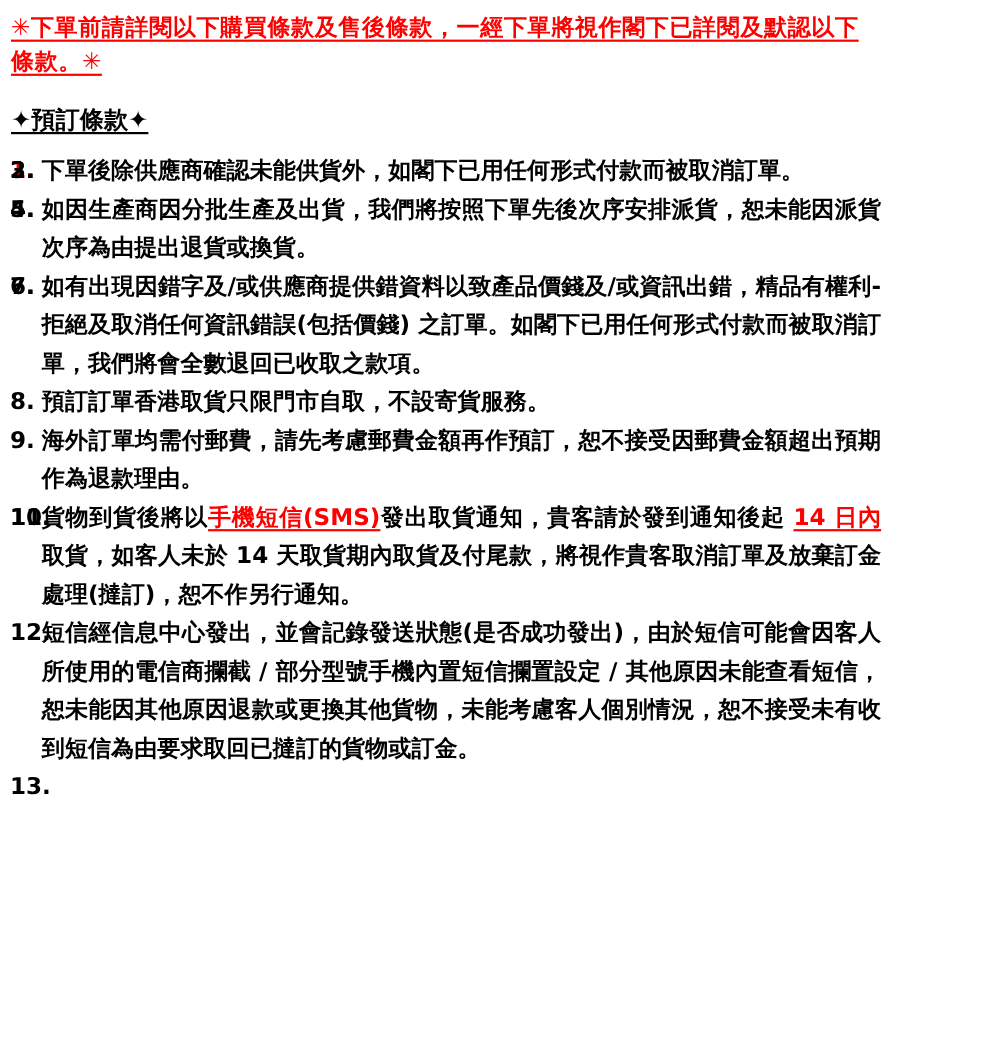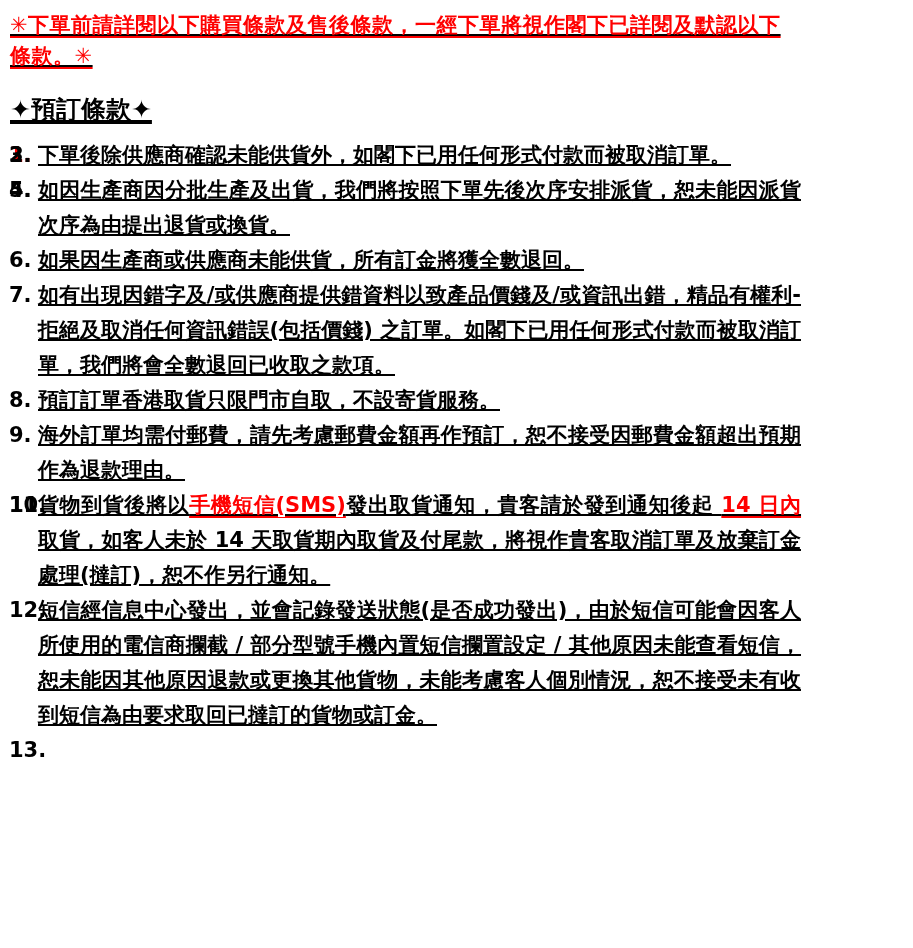--- a/index.html
+++ b/index.html
@@ -13,34 +13,33 @@
     overflow: hidden;
     font-family: "DejaVu Sans", "Liberation Sans", sans-serif;
     font-weight: bold;
     color: #000000;
   }
   .page {
     box-sizing: border-box;
     width: 831px;
     height: 948px;
     padding: 10px 0 0 0;
-    text-decoration: underline;
   }
   .notice-banner {
     margin: 0 30px 0 10px;
     font-size: 21px;
     line-height: 31px;
     letter-spacing: 0.5px;
     color: var(--alert-red, #ff0000);
     text-decoration: underline;
     text-underline-offset: 4px;
   }
   .section-title {
     margin: 23px 10px 0 10px;
-    font-size: 25px;
+    font-size: 22px;
     line-height: 30px;
     color: var(--text-black, #000000);
     text-decoration: underline;
     text-underline-offset: 4px;
   }
   .terms-list {
     margin-top: 13px;
   }
   .term {
     position: relative;
@@ -74,21 +73,21 @@
   <div class="notice-banner">✳下單前請詳閱以下購買條款及售後條款，一經下單將視作閣下已詳閱及默認以下條款。✳</div>
 
   <div class="section-title">✦預訂條款✦</div>
 
   <div class="terms-list">
       <div class="term red"><span class="term-number">1.</span></div>
       <div class="term"><span class="term-number">2.</span></div>
       <div class="term"><span class="term-number">3.</span><span><span>下單後除供應商確認未能供貨外，如閣下已用任何形式付款而被取消訂單。</span></span></div>
       <div class="term"><span class="term-number">4.</span></div>
       <div class="term"><span class="term-number">5.</span><span><span>如因生產商因分批生產及出貨，我們將按照下單先後次序安排派貨，恕未能因派貨次序為由提出退貨或換貨。</span></span></div>
-      <div class="term"><span class="term-number">6.</span><span><span>如果因生產商或供應商未能供貨，所有訂金將獲全數退回。</span></span></div>
+      <div class="term"><span class="term-number">6.</span></div>
       <div class="term"><span class="term-number">7.</span><span><span>如有出現因錯字及/或供應商提供錯資料以致產品價錢及/或資訊出錯，精品有權利-拒絕及取消任何資訊錯誤(包括價錢) 之訂單。如閣下已用任何形式付款而被取消訂單，我們將會全數退回已收取之款項。</span></span></div>
       <div class="term"><span class="term-number">8.</span><span><span>預訂訂單香港取貨只限門市自取，不設寄貨服務。</span></span></div>
       <div class="term"><span class="term-number">9.</span><span><span>海外訂單均需付郵費，請先考慮郵費金額再作預訂，恕不接受因郵費金額超出預期作為退款理由。</span></span></div>
       <div class="term"><span class="term-number">10.</span></div>
       <div class="term"><span class="term-number">11.</span><span><span>貨物到貨後將以</span><span class="red-underline">手機短信(SMS)</span><span>發出取貨通知，貴客請於發到通知後起 </span><span class="red-underline">14 日內</span><span>取貨，如客人未於 14 天取貨期內取貨及付尾款，將視作貴客取消訂單及放棄訂金處理(撻訂)，恕不作另行通知。</span></span></div>
       <div class="term"><span class="term-number">12.</span><span><span>短信經信息中心發出，並會記錄發送狀態(是否成功發出)，由於短信可能會因客人所使用的電信商攔截 / 部分型號手機內置短信攔置設定 / 其他原因未能查看短信，恕未能因其他原因退款或更換其他貨物，未能考慮客人個別情況，恕不接受未有收到短信為由要求取回已撻訂的貨物或訂金。</span></span></div>
       <div class="term">
         <span class="term-number">13.</span>
       </div>
     </div>

